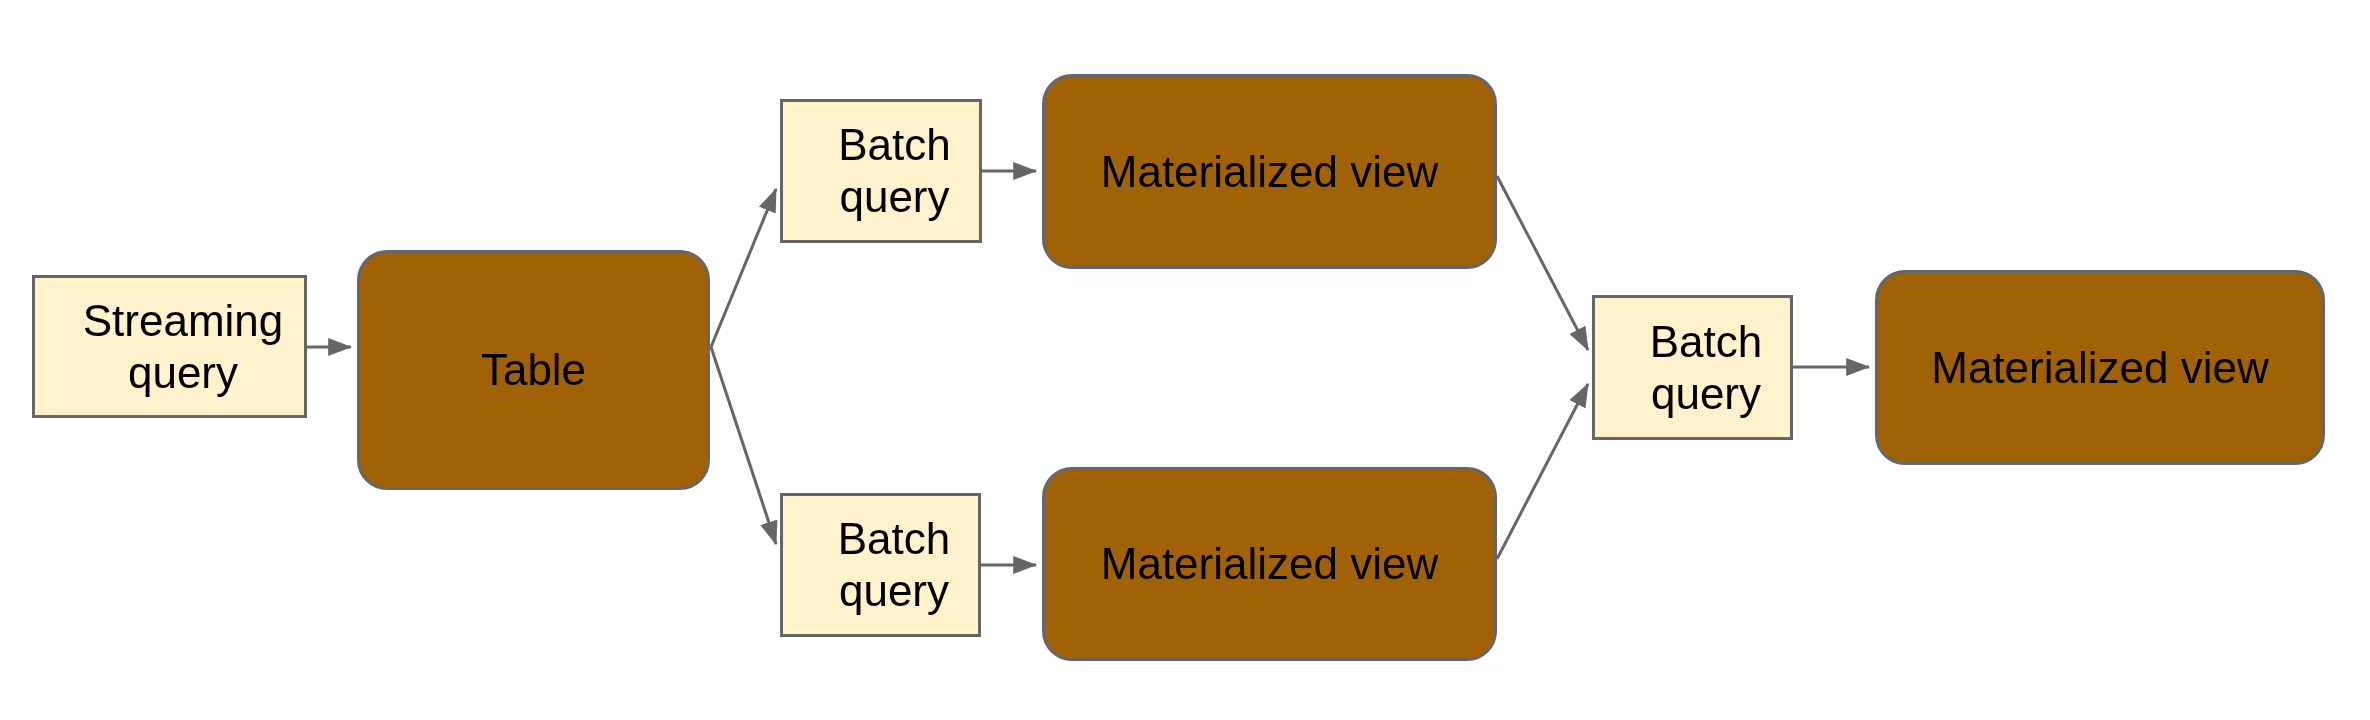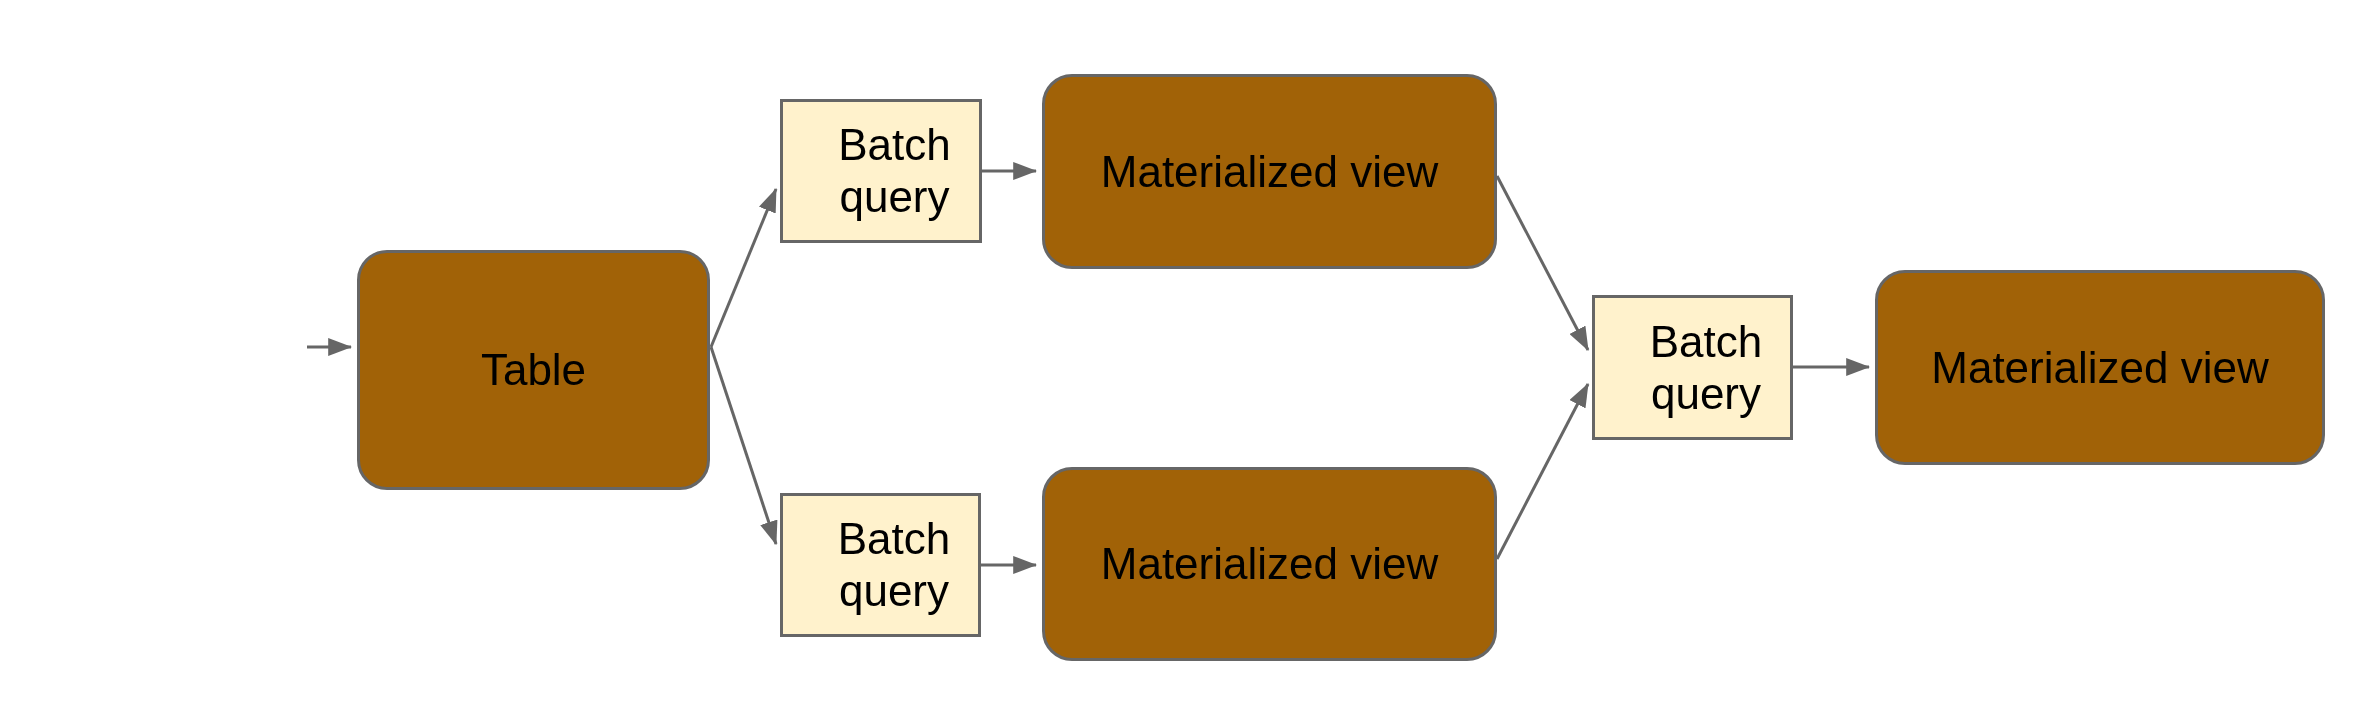--- a/index.html
+++ b/index.html
@@ -72,20 +72,23 @@
       <path d="M711,347 L776,189" marker-end="url(#arrowhead)"></path>
       <path d="M711,347 L776,544" marker-end="url(#arrowhead)"></path>
       <path d="M982,171 L1036,171" marker-end="url(#arrowhead)"></path>
       <path d="M981,565 L1036,565" marker-end="url(#arrowhead)"></path>
       <path d="M1497,176 L1588,350" marker-end="url(#arrowhead)"></path>
       <path d="M1497,559 L1588,384" marker-end="url(#arrowhead)"></path>
       <path d="M1793,367 L1869,367" marker-end="url(#arrowhead)"></path>
     </g>
   </svg>
 
+  <div class="node query n-stream">
+    <span class="label">Streaming query</span>
+  </div>
 
   <div class="node table-node n-table">
     <span class="label">Table</span>
   </div>
 
   <div class="node query n-bq-top">
     <span class="label">Batch query</span>
   </div>
 
   <div class="node table-node n-mv-top">

